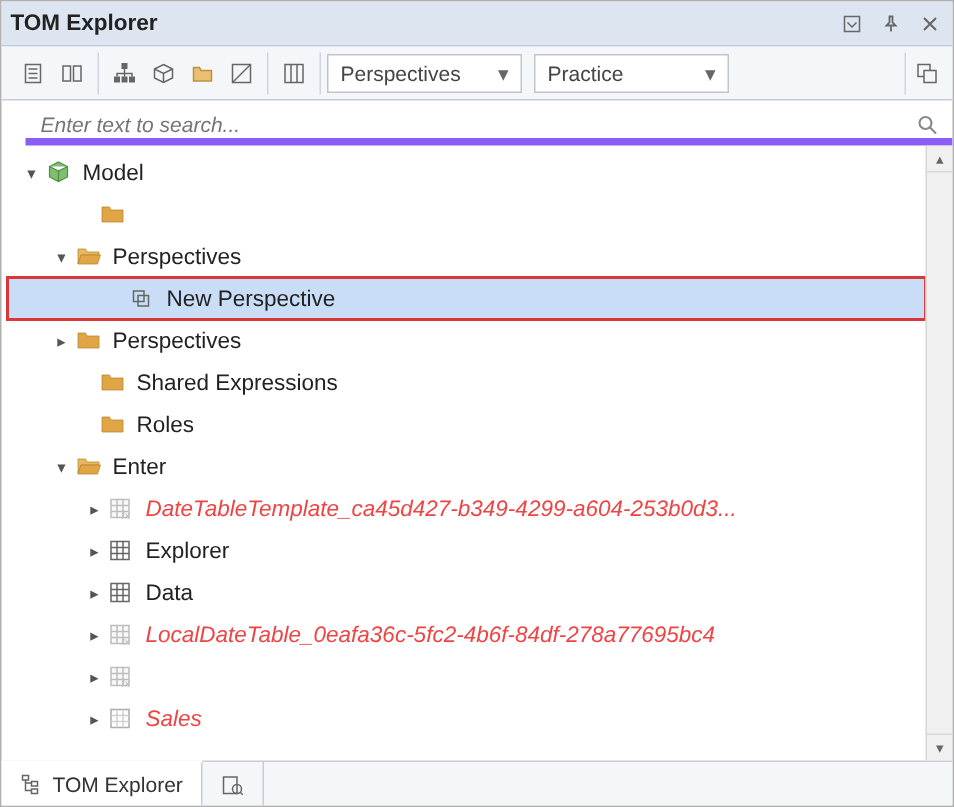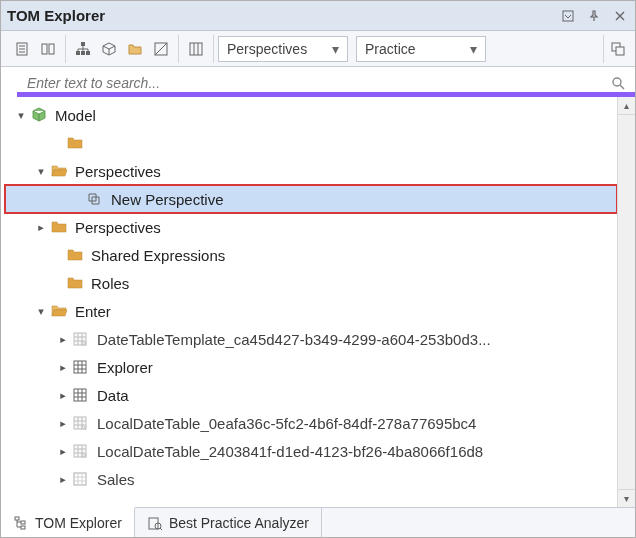--- a/index.html
+++ b/index.html
@@ -165,21 +165,21 @@
     width: 20px;
     height: 18px;
     display:flex;align-items:center;justify-content:center;
     margin-right: 6px;
     flex-shrink:0;
   }
   .node-label {
     font-size: 15px;
     color: #222;
   }
-  .node.dim .node-label { color: #404040; }
+  .node.dim .node-label { color: #ef4444; font-style: italic; }
   .node.dim .node-icon svg { opacity: 0.55; }
   .node.selected {
     background: #c9ddf6;
     outline: 2px solid #d93838;
     outline-offset: -1px;
   }
   .indent { display:inline-block; flex-shrink:0;}
   
   .bottom-tabs {
     background: #f4f6fa;
@@ -476,21 +476,20 @@
       <span class="node-icon">
           <svg width="18" height="16" viewBox="0 0 18 16">
             <rect x="2" y="2" width="12" height="12" class="grid-fx"></rect>
             <line x1="2" y1="6" x2="14" y2="6" stroke="#888"></line>
             <line x1="2" y1="10" x2="14" y2="10" stroke="#888"></line>
             <line x1="6" y1="2" x2="6" y2="14" stroke="#888"></line>
             <line x1="10" y1="2" x2="10" y2="14" stroke="#888"></line>
             <text x="9" y="15" font-size="7" font-style="italic" fill="#888">fx</text>
           </svg>
         </span>
-      <span class="node-label">LocalDateTable_2403841f-d1ed-4123-bf26-4ba8066f16d8</span>
     </div>
 
     <div class="node dim">
       <span class="indent" style="width:50px"></span>
       <span class="expander">▸</span>
       <span class="node-icon">
           <svg width="18" height="16" viewBox="0 0 18 16">
             <rect x="2" y="2" width="12" height="12" class="grid-svg" stroke="#aaa"></rect>
             <line x1="2" y1="6" x2="14" y2="6" stroke="#aaa"></line>
             <line x1="2" y1="10" x2="14" y2="10" stroke="#aaa"></line>
@@ -522,15 +521,14 @@
     <span>TOM Explorer</span>
   </div>
   <div class="btab">
     <span class="btab-icon">
         <svg width="14" height="14" viewBox="0 0 14 14">
           <rect x="1" y="2" width="9" height="11" fill="none" stroke="#666"></rect>
           <circle cx="10" cy="10" r="3" fill="none" stroke="#666"></circle>
           <line x1="12" y1="12" x2="14" y2="14" stroke="#666"></line>
         </svg>
       </span>
-    <span>Best Practice Analyzer</span>
   </div>
 </div>
 
 </body></html>

